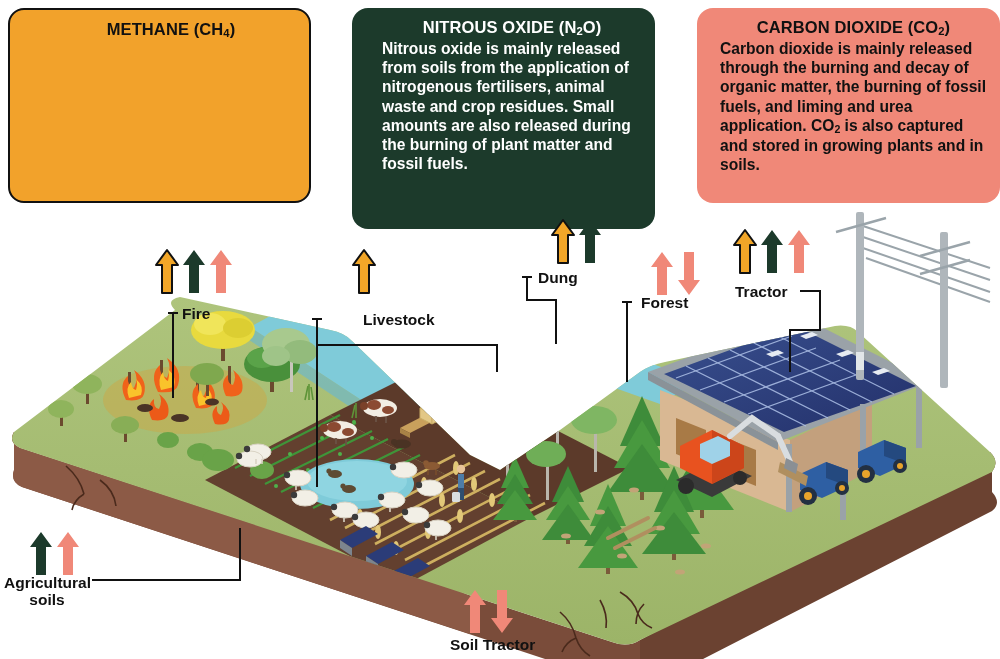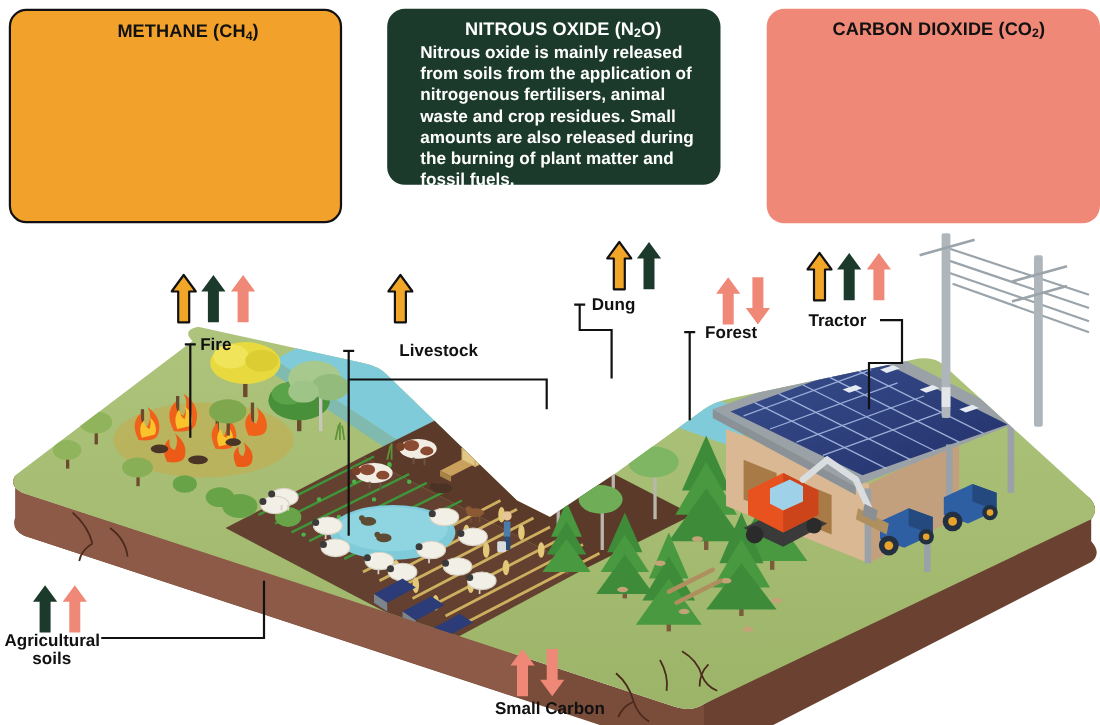--- a/index.html
+++ b/index.html
@@ -9,21 +9,21 @@
   
   .infobox{position:absolute;border-radius:16px;box-sizing:border-box;
            padding:10px 13px 8px 13px;}
   .infobox .title{font-weight:bold;font-size:16.5px;text-align:center;
                   letter-spacing:.1px;margin:0 0 1px 0;line-height:1.15;}
   .infobox .body{font-size:15.6px;line-height:1.235;font-weight:600;}
   .infobox .body sub,.infobox .title sub{font-size:.68em;vertical-align:-.18em;}
 
   #box-methane{left:8px;top:8px;width:303px;height:195px;
                background:#F2A22B;border:2px solid #111;padding-left:36px;}
-  #box-n2o{left:352px;top:8px;width:303px;height:160px;
+  #box-n2o{left:352px;top:8px;width:303px;height:221px;
            background:#1C3A2B;color:#ffffff;padding-left:30px;}
   #box-co2{left:697px;top:8px;width:303px;height:195px;
            background:#F08878;}
 
   
   #scene{position:absolute;left:0;top:0;width:1000px;height:659px;}
 
   
   .arrow-group{position:absolute;display:flex;gap:3px;align-items:flex-end;}
   .arrow{width:24px;height:47px;position:relative;}
@@ -601,20 +601,21 @@
   <div class="title"><span>METHANE (CH</span><sub>4</sub><span>)</span></div>
 </div>
 
 <div class="infobox" id="box-n2o" style="background: rgb(28, 58, 43); color: rgb(255, 255, 255);">
   <div class="title"><span>NITROUS OXIDE (N</span><sub>2</sub><span>O)</span></div>
   <div class="body">Nitrous oxide is mainly released from soils from the application of nitrogenous fertilisers, animal waste and crop residues. Small amounts are also released during the burning of plant matter and fossil fuels.</div>
 </div>
 
 <div class="infobox" id="box-co2" style="background: rgb(240, 136, 120); color: rgb(17, 17, 17); padding-left: 23px;">
   <div class="title"><span>CARBON DIOXIDE (CO</span><sub>2</sub><span>)</span></div>
+  <div class="body"><span>Carbon dioxide is mainly released through the burning and decay of organic matter, the burning of fossil fuels, and liming and urea application. CO</span><sub>2</sub><span> is also captured and stored in growing plants and in soils.</span></div>
 </div>
 
 <div class="arrow-group" id="ag-fire" style="left:155px;top:248px;">
     <div class="arrow">
       <svg viewBox="0 0 24 47">
         <path d="M12,2 L23,17 L17,17 L17,45 L7,45 L7,17 L1,17 Z" fill="#F2A628" stroke="#111111" stroke-width="2" stroke-linejoin="round"></path>
       </svg>
     </div>
     <div class="arrow">
       <svg viewBox="0 0 24 47">
@@ -700,13 +701,13 @@
     </div>
   </div>
 
 <div class="lbl" id="lbl-fire" style="left:182px;top:305px;">Fire</div>
 <div class="lbl" id="lbl-livestock" style="left:341px;top:311px;margin-left:22px;">Livestock</div>
 <div class="lbl" id="lbl-dung" style="left:538px;top:269px;">Dung</div>
 <div class="lbl" id="lbl-forest" style="left:641px;top:294px;">Forest</div>
 <div class="lbl" id="lbl-tractor" style="left:735px;top:283px;">Tractor</div>
 <div class="lbl center" id="lbl-agsoils" style="left:4px;top:574px;width:86px;">Agricultural
 soils</div>
-<div class="lbl" id="lbl-soilcarbon" style="left:450px;top:636px;">Small Carbon</div>
+<div class="lbl" id="lbl-soilcarbon" style="left:450px;top:636px;">Soil Tractor</div>
 
 </body></html>

